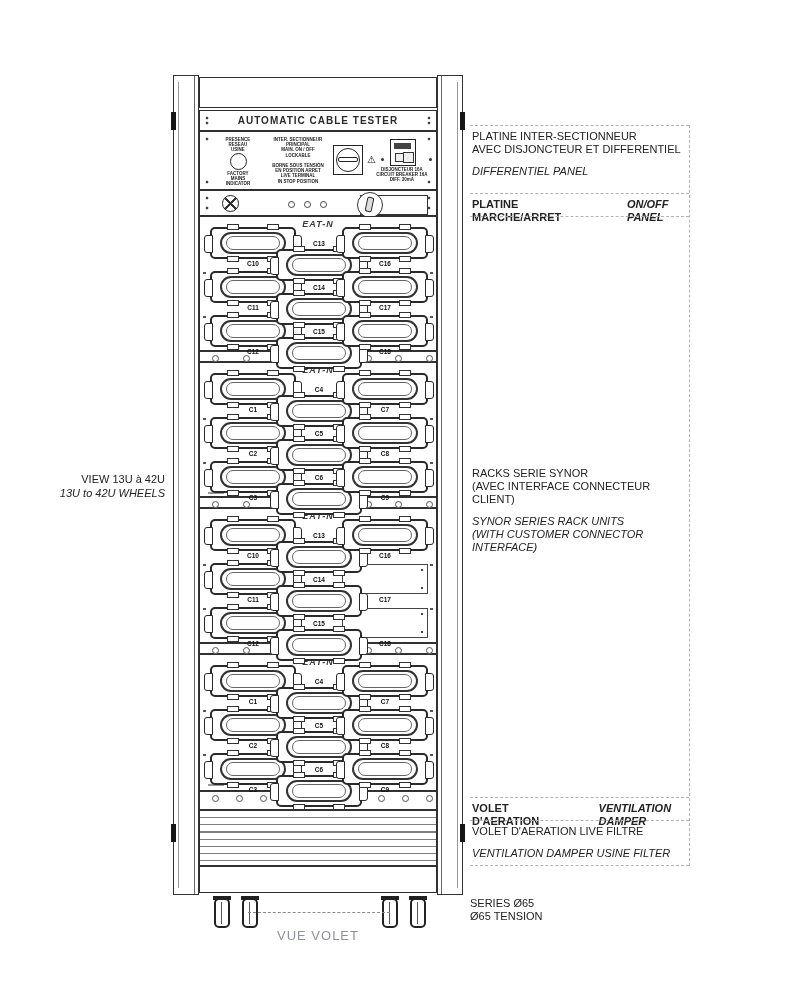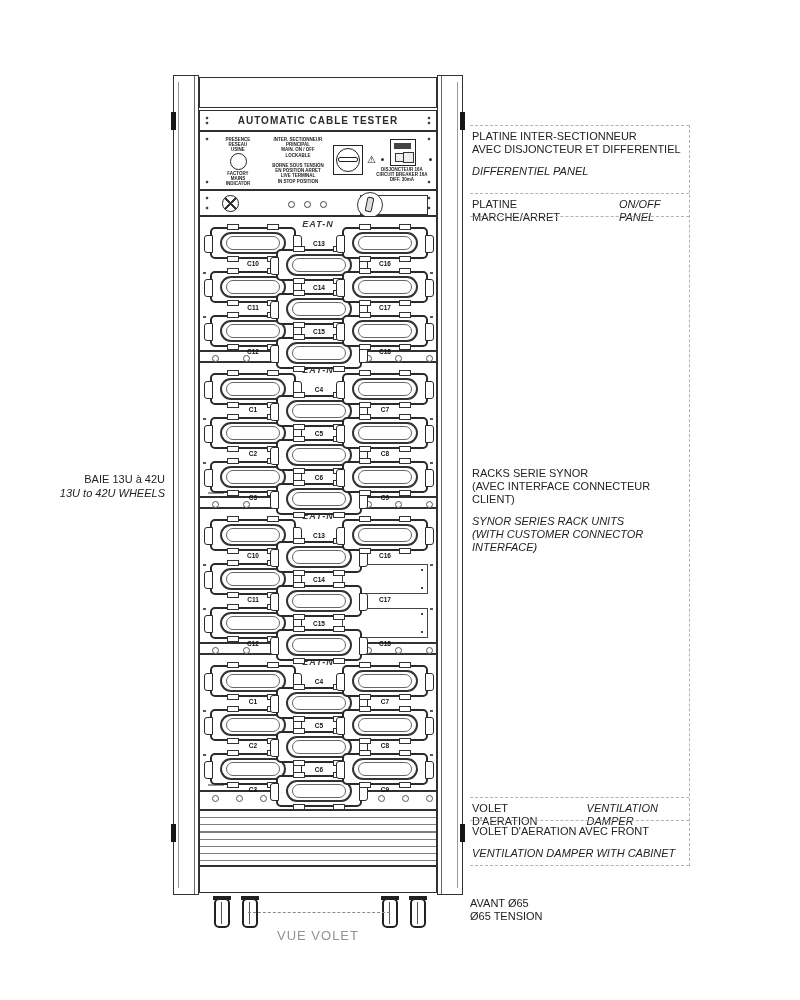--- a/index.html
+++ b/index.html
@@ -88,21 +88,21 @@
   .wheel::before{content:"";position:absolute;left:-3px;top:-4px;width:18px;height:4px;background:#222;}
   .wheel::after{content:"";position:absolute;left:5px;top:2px;bottom:2px;width:1px;background:#555;}
   .wheel.w1{left:6px;} .wheel.w2{left:34px;}
   .centerline{position:absolute;top:912px;left:248px;width:142px;border-top:1px dashed #8a8a8a;}
 
   
   .ann-wrap{position:absolute;left:470px;top:125px;width:220px;height:741px;border-right:1px dashed #b3b3b3;box-sizing:border-box;}
   .ann{position:absolute;left:0;right:0;border-top:1px dashed #b3b3b3;padding:4px 0 0 2px;box-sizing:border-box;font-size:11px;line-height:13px;color:#222;}
   .ann .it{font-style:italic;}
   .gap{height:9px;}
-  .row2{display:flex;gap:4px;}
+  .row2{display:flex;gap:16px;font-weight:bold;}
   .row2 .sp{width:22px;}
   .ann-b5{border-bottom:1px dashed #b3b3b3;}
 
   .side-label{position:absolute;left:30px;top:472px;width:135px;text-align:right;font-size:11px;line-height:14px;color:#222;}
   .side-label .it{font-style:italic;}
   .wheel-label{position:absolute;left:470px;top:897px;font-size:11px;line-height:13px;color:#222;}
   .footer{position:absolute;left:199px;top:928px;width:238px;text-align:center;color:#8f9398;}
   .footer .l1{font-size:13px;letter-spacing:1px;}
   .footer .l2{font-size:13px;font-style:italic;letter-spacing:0.5px;}
 </style>
@@ -577,21 +577,21 @@
     <div class="wheel w1"></div>
     <div class="wheel w2"></div>
   </div>
   <div class="caster" style="left:376px;">
     <div class="wheel w1"></div>
     <div class="wheel w2"></div>
   </div>
   <div class="centerline"></div>
 
   <div class="side-label">
-    <div>BAIE 13U à 42U</div>
+    <div>VIEW 13U à 42U</div>
     <div class="it">13U to 42U WHEELS</div>
   </div>
 
   <div class="ann-wrap">
     <div class="ann" style="top:0;height:68px;">
       <div>PLATINE INTER-SECTIONNEUR</div>
       <div>AVEC DISJONCTEUR ET DIFFERENTIEL</div>
       <div class="gap"></div>
       <div class="it">DIFFERENTIEL PANEL</div>
     </div>
@@ -612,28 +612,28 @@
       </div>
     </div>
     <div class="ann" style="top:672px;height:23px;">
       <div class="row2">
         <span>VOLET D'AERATION</span>
         <span class="sp"></span>
         <span class="it">VENTILATION DAMPER</span>
       </div>
     </div>
     <div class="ann ann-b5" style="top:695px;height:46px;">
-      <div>VOLET D'AERATION AVEC FRONT</div>
+      <div>VOLET D'AERATION LIVE FILTRE</div>
       <div class="gap"></div>
-      <div class="it">VENTILATION DAMPER WITH CABINET</div>
+      <div class="it">VENTILATION DAMPER USINE FILTER</div>
     </div>
   </div>
 
   <div class="wheel-label">
-    <div>AVANT Ø65</div>
+    <div>SERIES Ø65</div>
     <div>Ø65 TENSION</div>
   </div>
 
   <div class="footer">
     <div class="l1">VUE VOLET</div>
   </div>
 
 </div>
 
 </body></html>

